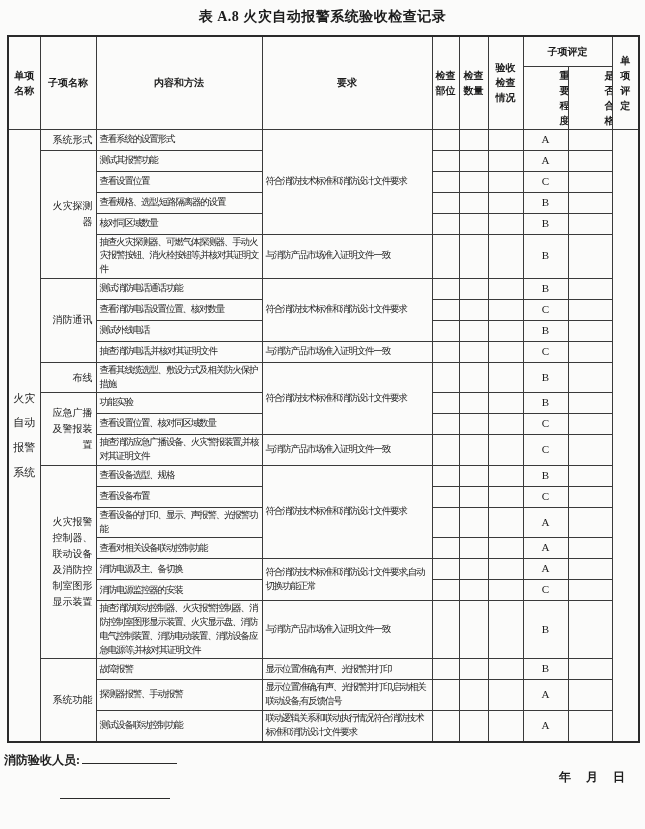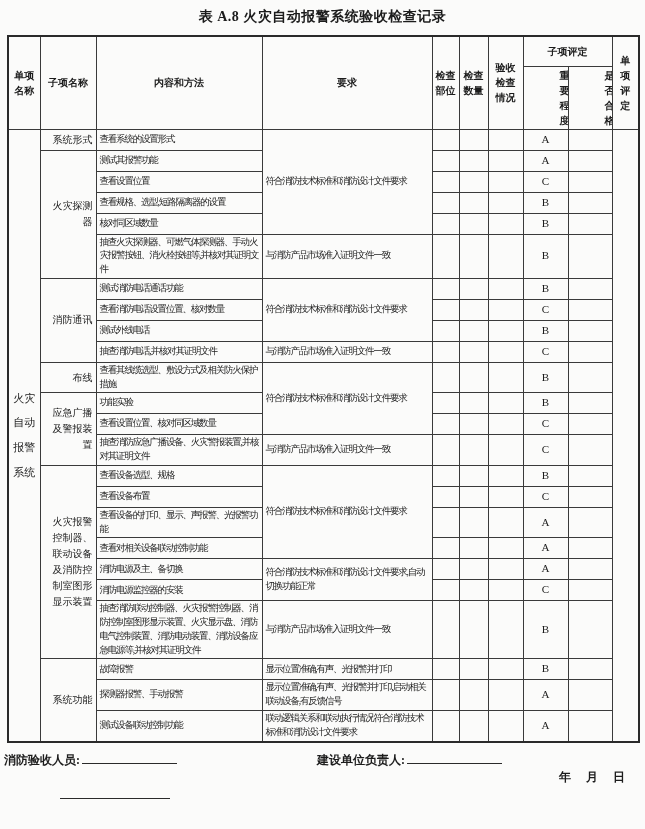--- a/index.html
+++ b/index.html
@@ -72,20 +72,21 @@
     font-size:11px;
     font-family:"Liberation Serif","DejaVu Serif",serif;
   }
   td.c-blank{height:21px;}
   .footer{
     display:flex;
     align-items:flex-start;
     margin:7px 10px 0 4px;
     font-size:12px;
     font-weight:bold;
+    gap:36px;
   }
   .sig-line{
     display:inline-block;
     width:95px;
     border-bottom:1px solid #2a2a2a;
     height:13px;
     margin-left:2px;
   }
   .f-left{white-space:nowrap;}
   .f-mid{white-space:nowrap;margin-left:140px;}
@@ -347,18 +348,17 @@
           <td class="c-blank"></td>
           <td class="c-blank"></td>
           <td class="c-grade">A</td>
           <td class="c-blank"></td>
         </tr>
       </tbody>
   </table>
 
   <div class="footer">
     <span class="f-left"><span>消防验收人员:</span><span class="sig-line"></span></span>
-    <span class="f-mid"><span>建设单位负责人:</span><span class="sig-line"></span></span>
     <span class="f-right">年 月 日</span>
   </div>
   <span class="extra-line"></span>
 
 </div>
 
 </body></html>

